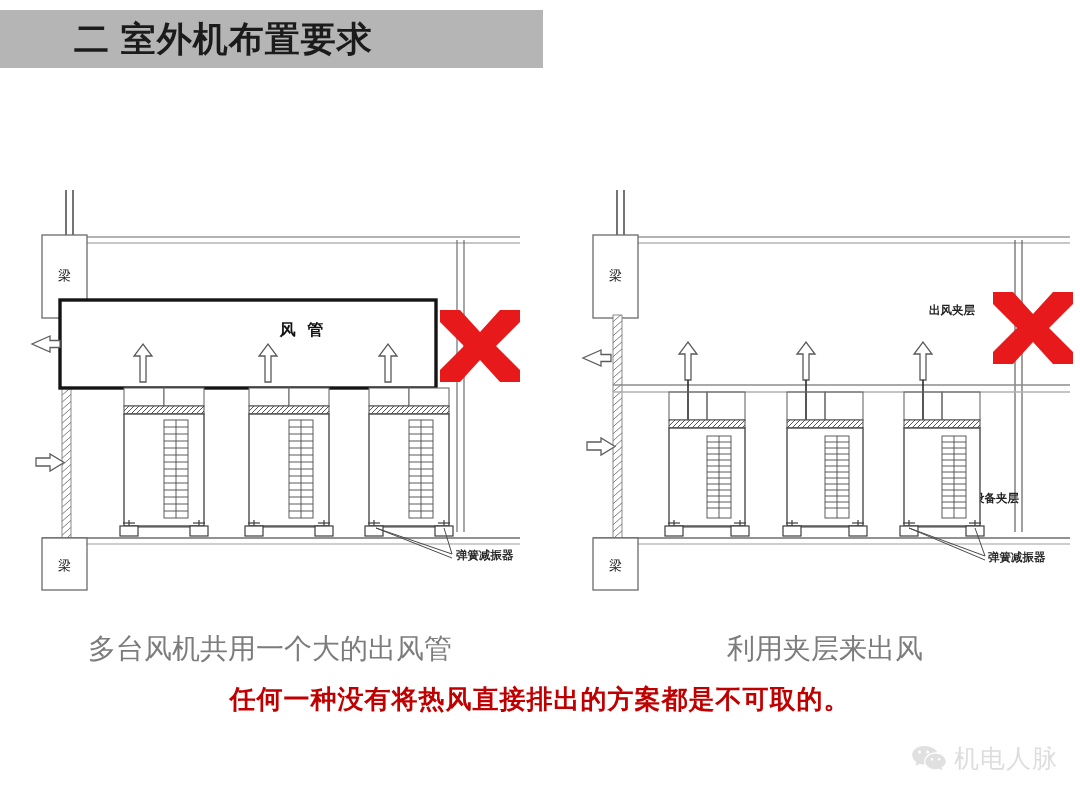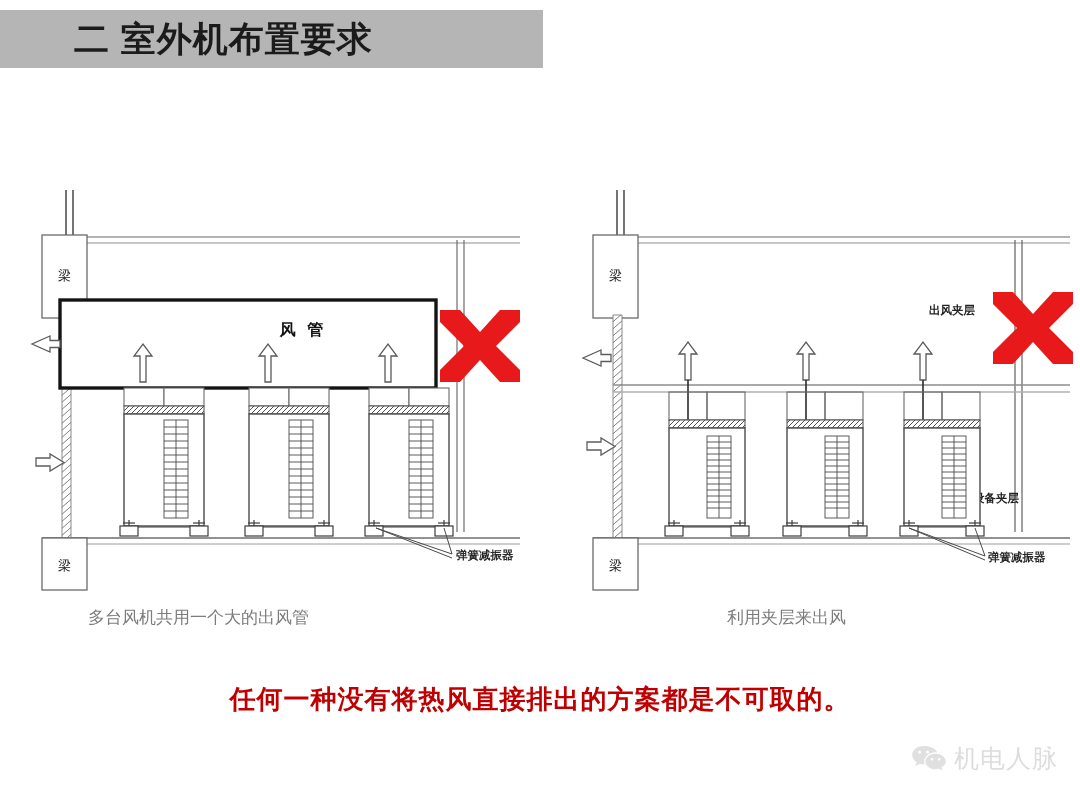--- a/index.html
+++ b/index.html
@@ -20,22 +20,22 @@
   }
   
   .diagram { position:absolute; top:180px; height:420px; }
   #diagram-left  { left:20px;  width:510px; }
   #diagram-right { left:575px; width:500px; }
 
   .svg-wrap { position:absolute; left:0; top:0; width:100%; height:100%; }
 
   
   .caption {
-    position:absolute; top:606px;
-    font-size:17px; color:#7c7c7c; white-space:nowrap;
+    position:absolute; top:630px;
+    font-size:28px; color:#7c7c7c; white-space:nowrap;
     font-family:"DejaVu Sans","Liberation Sans",sans-serif;
   }
   #caption-left  { left:88px; }
   #caption-right { left:727px; }
 
   
   #conclusion {
     position:absolute; left:0; top:682px; width:1080px;
     text-align:center; font-size:26px; font-weight:bold;
     color:#c00000; letter-spacing:1px; white-space:nowrap;

